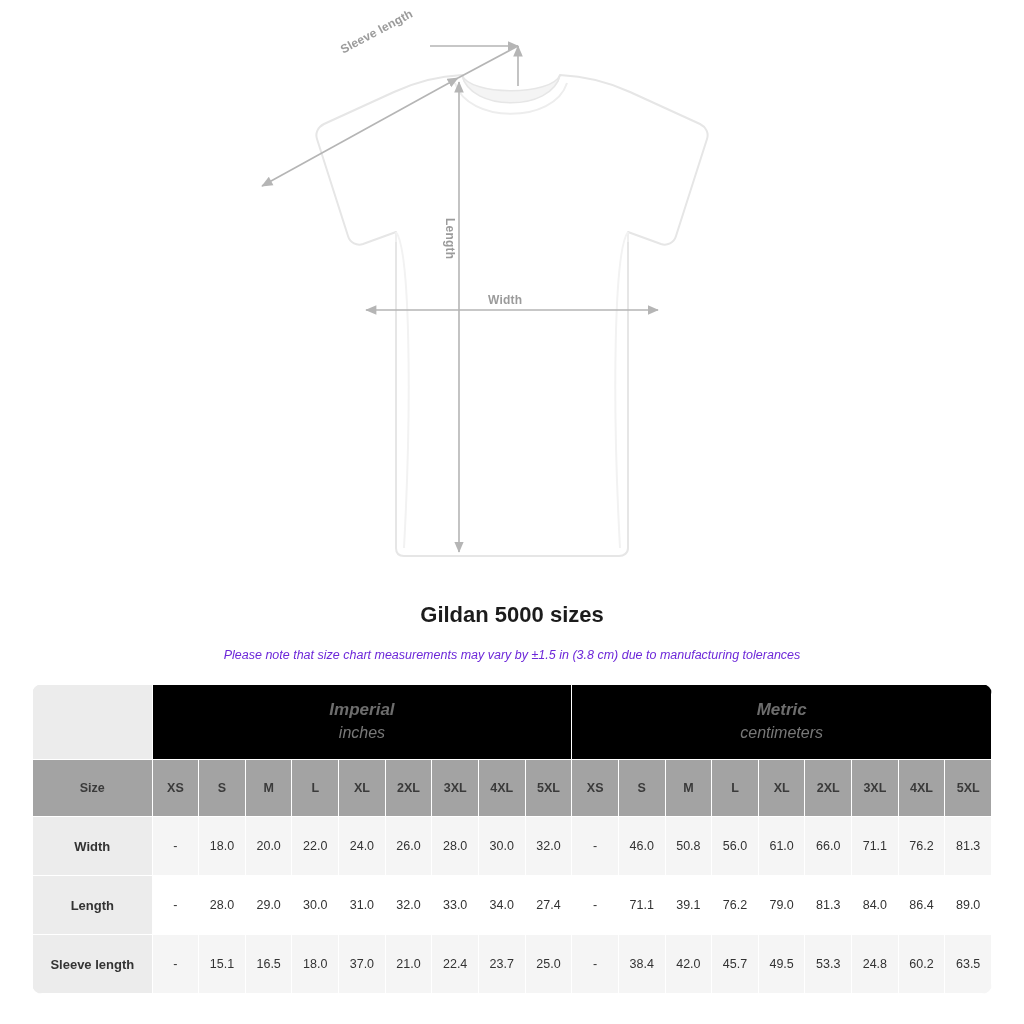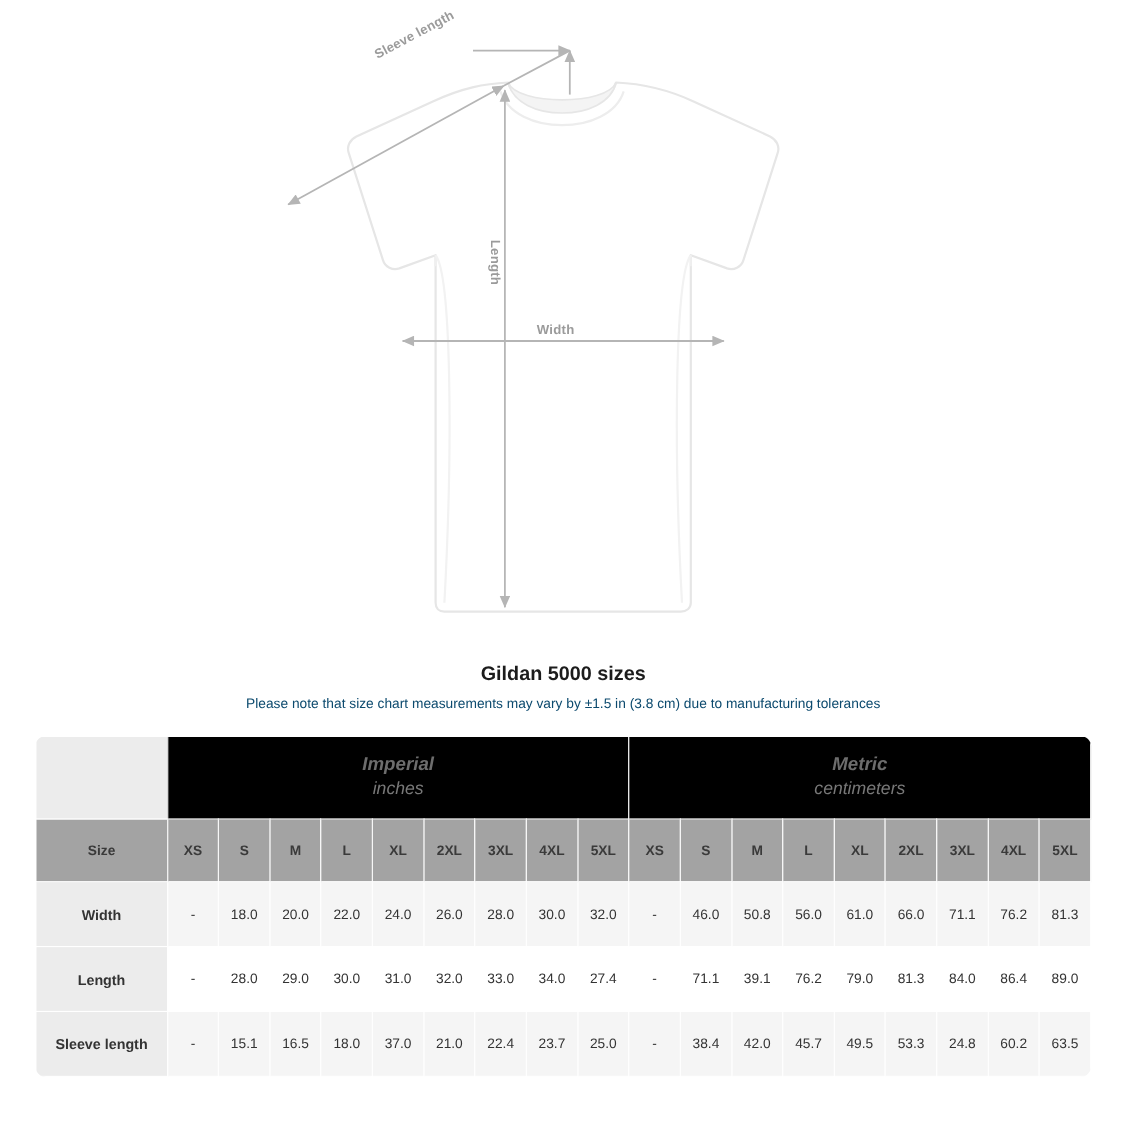--- a/index.html
+++ b/index.html
@@ -54,29 +54,30 @@
     background: #ffffff;
     padding: 0 4px;
   }
 
   
   .title-block {
     text-align: center;
     margin-top: 22px;
   }
   .chart-title {
-    font-size: 18px;
+    font-size: 22px;
     font-weight: bold;
     color: #1c1c1c;
     margin: 0;
   }
   .chart-note {
     font-size: 12.5px;
-    color: #0c4a6e;
-    margin: 10px 0 0 0;
+    font-style: italic;
+    color: #6d28d9;
+    margin: 20px 0 0 0;
   }
 
   
   .table-wrap {
     margin: 22px 32px 0 32px;
     border-radius: 10px;
     overflow: hidden;
   }
   table.size-table {
     border-collapse: collapse;

